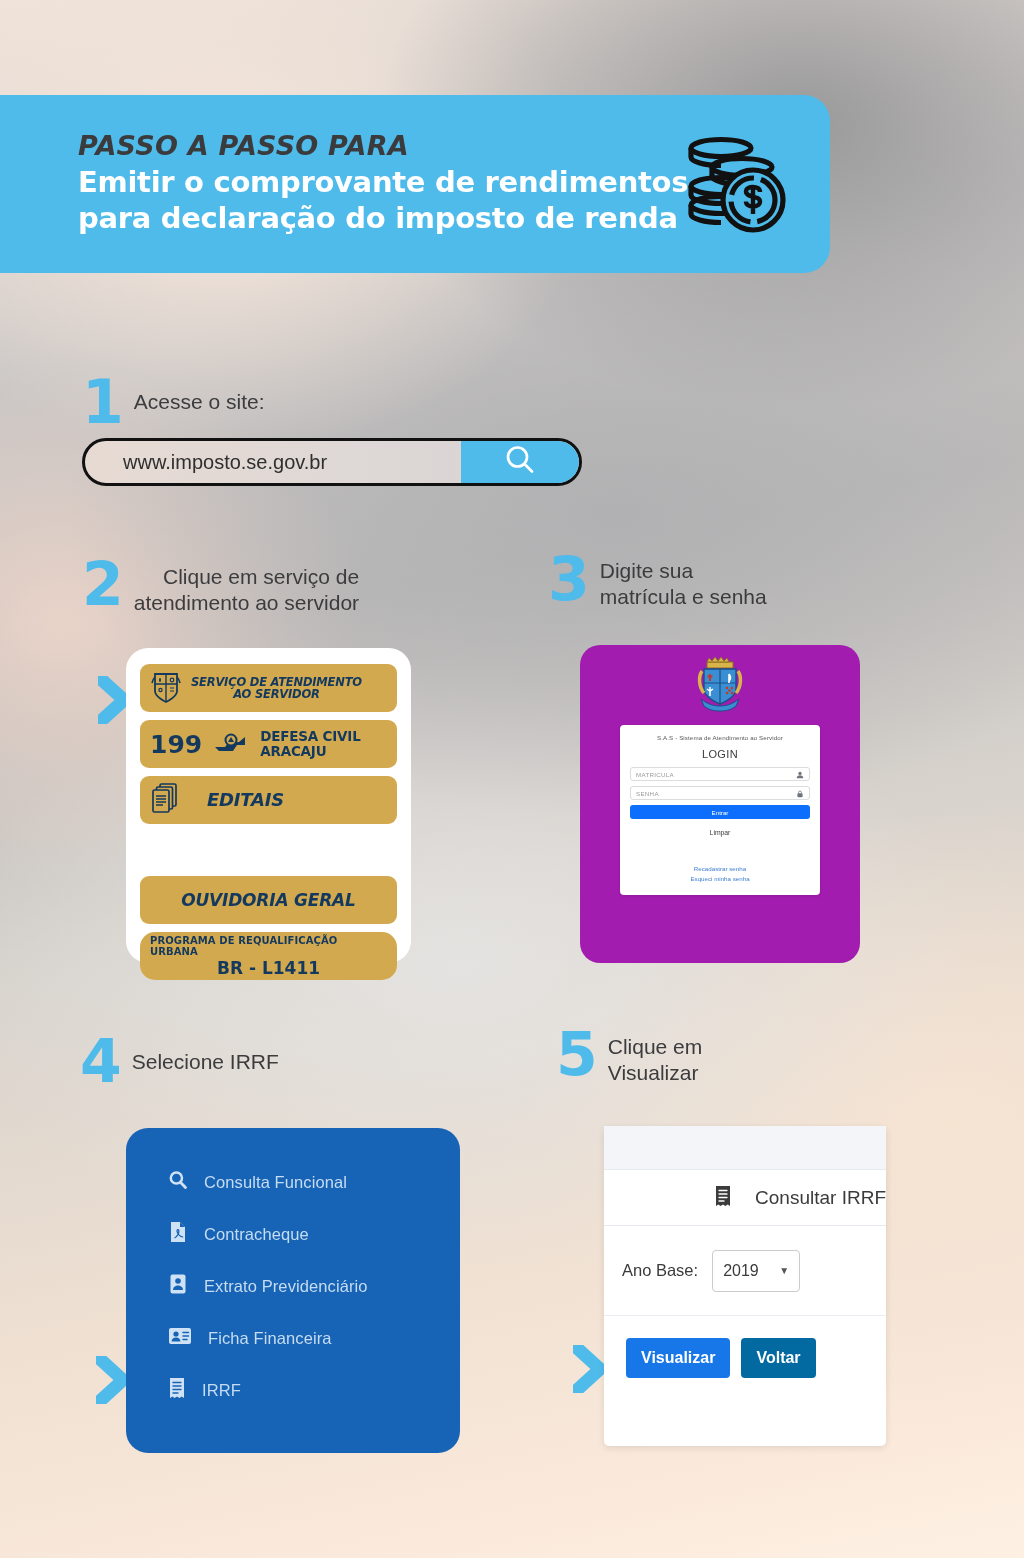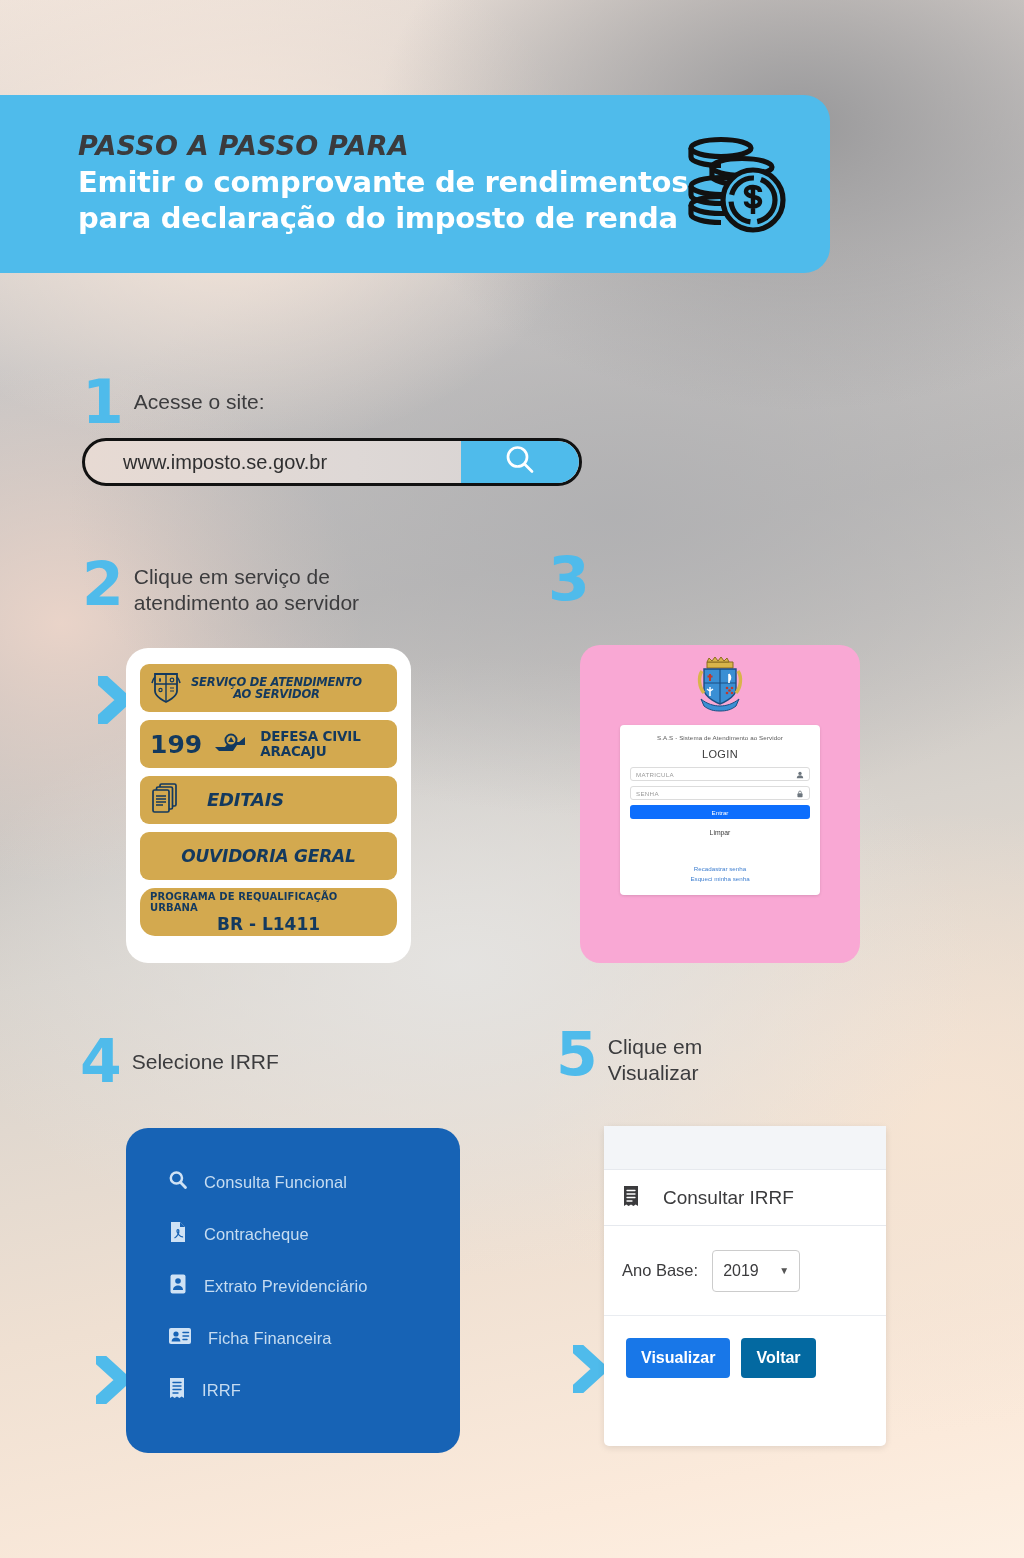--- a/index.html
+++ b/index.html
@@ -81,30 +81,30 @@
   }
   .svc-txt {
     font-family:"DejaVu Sans", sans-serif;
     font-style:italic; font-weight:bold; color:#13395e;
     line-height:1.08; letter-spacing:-.2px;
   }
   .svc-1 .svc-txt { font-size:11.5px;text-align:center; }
   .svc-2 .num { font-family:"DejaVu Sans",sans-serif; font-weight:bold; font-size:25px; color:#13395e; }
   .svc-2 .svc-txt { font-size:13.5px; font-style:normal; }
   .svc-3 .svc-txt { font-size:18px; margin-left:18px; }
-  .svc-4 { justify-content:center; }
+  .svc-4 { justify-content:center;margin-top:44px; }
   .svc-4 .svc-txt { font-size:17px; }
   .svc-5 { flex-direction:column; justify-content:center; gap:1px;border-radius:15px; }
   .svc-5 .top { font-family:"DejaVu Sans",sans-serif; font-weight:bold; font-size:10px; color:#13395e; letter-spacing:.1px; }
   .svc-5 .bot { font-family:"DejaVu Sans",sans-serif; font-weight:bold; font-size:17px; color:#13395e; }
 
   
   .card-login {
     position:absolute; left:580px; top:645px; width:280px; height:318px;
-    background:#f9a8d4; border-radius:20px;
+    background:#a21caf; border-radius:20px;
     display:flex; flex-direction:column; align-items:center;
   }
   .crest { margin-top:8px; }
   .login-panel {
     width:200px; background:#fff; border-radius:4px;
     margin-top:6px; padding:9px 10px 12px; box-shadow:0 1px 3px rgba(0,0,0,.12);
   }
   .sas-title { font-size:6.2px; color:#5a5a5a; text-align:center; letter-spacing:.1px; }
   .login-title { font-size:11px; color:#3b3b3b; text-align:center; margin:7px 0 7px; letter-spacing:.4px; }
   .login-field {
@@ -135,21 +135,21 @@
   
   .card-irrf {
     position:absolute; left:604px; top:1126px; width:282px; height:320px;
     background:#ffffff; border-radius:5px;
     box-shadow:0 2px 7px rgba(0,0,0,.10);
     display:flex; flex-direction:column;
   }
   .irrf-top { height:44px; background:#f3f5f8; border-bottom:1px solid #e6e9ee; }
   .irrf-head {
     height:56px; display:flex; align-items:center; gap:23px;
-    padding-left:18px; border-bottom:1px solid #e6e9ee;
+    padding-left:18px; border-bottom:1px solid #e6e9ee;justify-content:flex-end;
   }
   .irrf-head-title { font-size:19px; color:#3b3b3d; }
   .irrf-body { height:90px; display:flex; align-items:center; padding-left:18px; gap:14px; border-bottom:1px solid #e9ecf0; }
   .irrf-lbl { font-size:16.5px; color:#3b3b3d; }
   .irrf-select {
     width:88px; height:42px; border:1px solid #ccc; border-radius:4px; background:#fff;
     display:flex; align-items:center; justify-content:space-between; padding:0 10px;
   }
   .irrf-select .val { font-size:16px; color:#3b3b3d; }
   .irrf-select .car { font-size:10px; color:#555; }
@@ -198,21 +198,21 @@
       <svg width="34" height="34" viewBox="0 0 34 34">
         <circle cx="14.5" cy="14" r="9.5" fill="none" stroke="#fff" stroke-width="2.7"></circle>
         <line x1="21.5" y1="21" x2="29" y2="28.5" stroke="#fff" stroke-width="2.7" stroke-linecap="round"></line>
       </svg>
     </span>
   </div>
 </div>
 
 <div class="step-head" style="left:82px; top:560px;">
   <div class="step-num">2</div>
-  <div class="step-label" style="padding-top:4px;">Clique em serviço de
+  <div class="step-label" style="padding-top:4px;text-align:right;">Clique em serviço de
 atendimento ao servidor</div>
 </div>
 
 <div class="chev" style="left:98px; top:676px;">
   <svg width="46" height="48" viewBox="0 0 46 48">
     <path d="M4 4 L26 24 L4 44" fill="none" stroke="#4fbbeb" stroke-width="13" stroke-linejoin="round" stroke-linecap="round"></path>
   </svg>
 </div>
 
 <div class="card-services">
@@ -266,20 +266,22 @@
     <div class="svc svc-5">
       <span class="top">PROGRAMA DE REQUALIFICAÇÃO URBANA</span>
       <span class="bot">BR - L1411</span>
     </div>
 
   </div>
 </div>
 
 <div class="step-head" style="left:548px; top:555px;">
   <div class="step-num">3</div>
+  <div class="step-label" style="padding-top:3px;">Digite sua
+matrícula e senha</div>
 </div>
 
 <div class="card-login">
   <div class="crest">
     <svg width="62" height="62" viewBox="0 0 62 62">
       <path d="M18 9h26v6H18z" fill="#d9b44a" stroke="#8a6d20" stroke-width="1"></path>
       <path d="M18 9l2-4 3 3 3-4 3 4 3-4 3 4 3-3 2 4z" fill="#d9b44a" stroke="#8a6d20" stroke-width="1"></path>
       <path d="M15 16h32v20c0 9-16 15-16 15s-16-6-16-15z" fill="#3a8fd4" stroke="#1b4f82" stroke-width="1.4"></path>
       <path d="M31 16v35M15 30h32" stroke="#1b4f82" stroke-width="1.2"></path>
       <path d="M21 21v7M18.5 23.5h5" stroke="#c0392b" stroke-width="2"></path>

